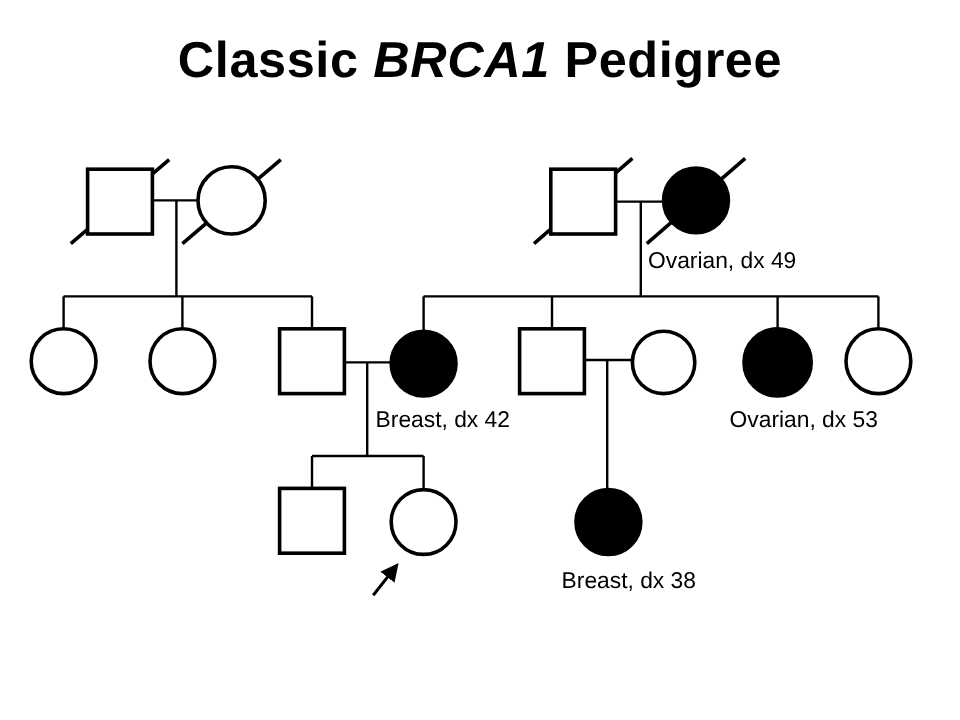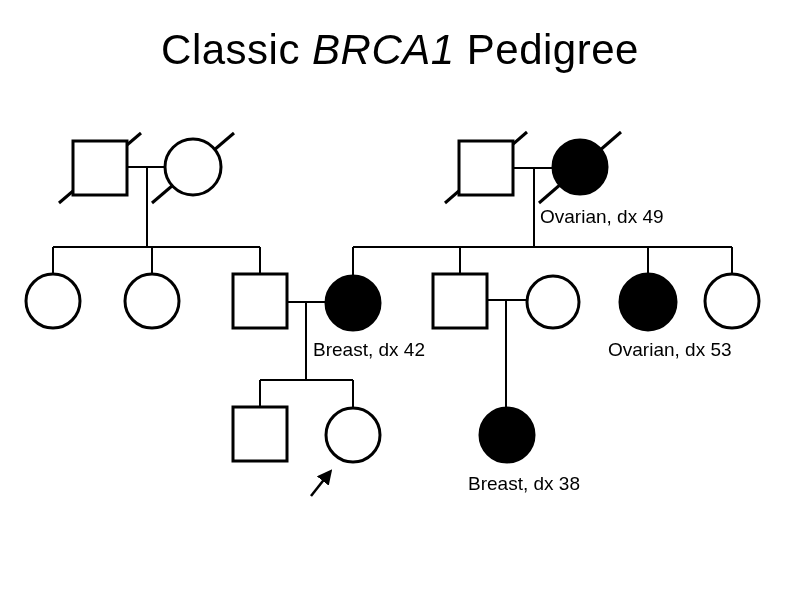--- a/index.html
+++ b/index.html
@@ -19,21 +19,21 @@
   }
   .title {
     position: absolute;
     left: 0;
     right: 0;
     top: 26px;
     margin: 0;
     text-align: center;
     font-family: "Liberation Sans", sans-serif;
     font-size: 42px;
-    font-weight: normal;
+    font-weight: bold;
     color: #000000;
     letter-spacing: 0.5px;
     white-space: pre;
   }
   .title .gene {
     font-style: italic;
   }
   .pedigree-svg {
     position: absolute;
     left: 0;

